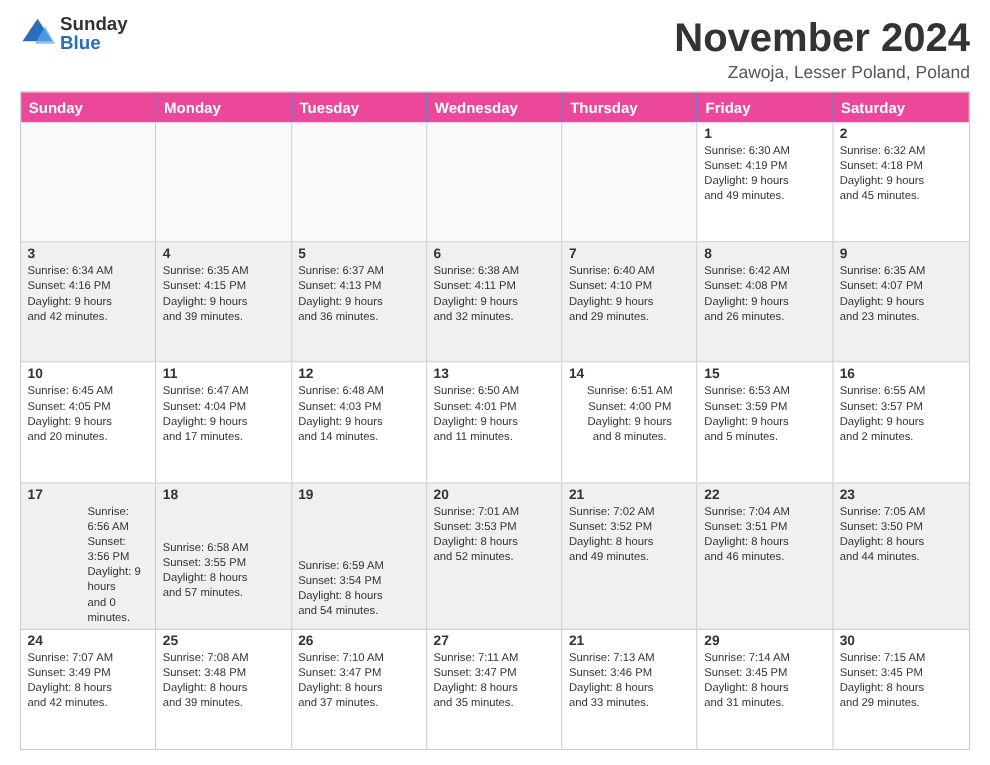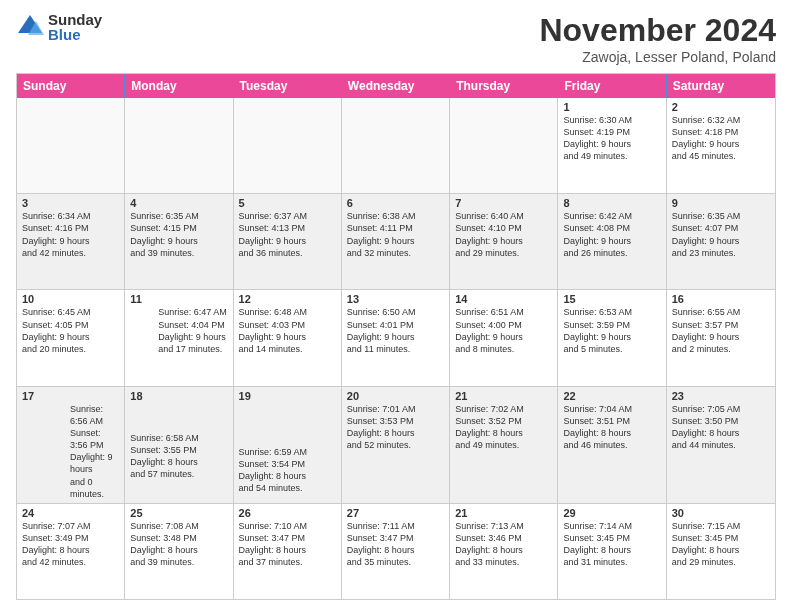--- a/index.html
+++ b/index.html
@@ -220,42 +220,42 @@
         <div class="cal-row">
           <div class="cal-cell">
             <div class="day-num">10</div>
             <div class="day-info" style="white-space: pre-line;">Sunrise: 6:45 AM
 Sunset: 4:05 PM
 Daylight: 9 hours
 and 20 minutes.</div>
           </div>
           <div class="cal-cell">
             <div class="day-num">11</div>
-            <div class="day-info" style="white-space: pre-line; margin-left: 28px;">Sunrise: 6:47 AM
+            <div class="day-info" style="white-space: pre-line;">Sunrise: 6:47 AM
 Sunset: 4:04 PM
 Daylight: 9 hours
 and 17 minutes.</div>
           </div>
           <div class="cal-cell">
             <div class="day-num">12</div>
             <div class="day-info" style="white-space: pre-line;">Sunrise: 6:48 AM
 Sunset: 4:03 PM
 Daylight: 9 hours
 and 14 minutes.</div>
           </div>
           <div class="cal-cell">
             <div class="day-num">13</div>
             <div class="day-info" style="white-space: pre-line;">Sunrise: 6:50 AM
 Sunset: 4:01 PM
 Daylight: 9 hours
 and 11 minutes.</div>
           </div>
           <div class="cal-cell">
             <div class="day-num">14</div>
-            <div class="day-info" style="white-space: pre-line;">Sunrise: 6:51 AM
+            <div class="day-info" style="white-space: pre-line; text-align: center;">Sunrise: 6:51 AM
 Sunset: 4:00 PM
 Daylight: 9 hours
 and 8 minutes.</div>
           </div>
           <div class="cal-cell">
             <div class="day-num">15</div>
             <div class="day-info" style="white-space: pre-line;">Sunrise: 6:53 AM
 Sunset: 3:59 PM
 Daylight: 9 hours
 and 5 minutes.</div>

